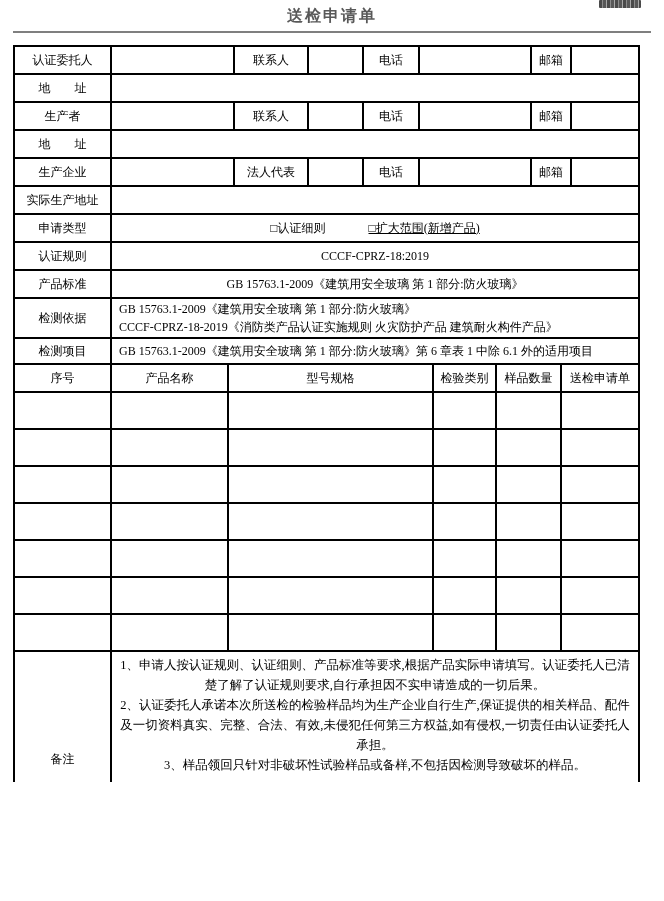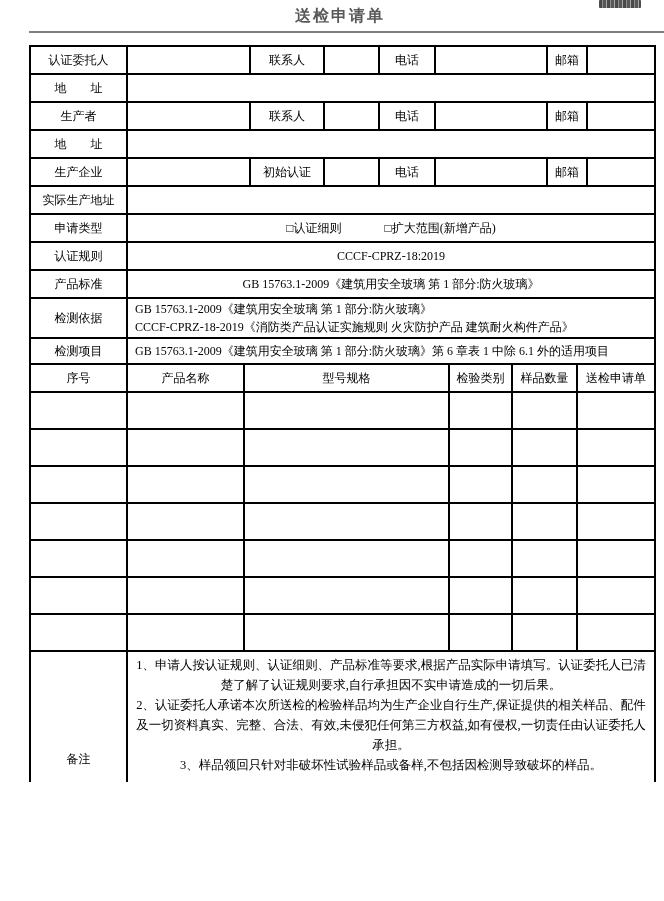--- a/index.html
+++ b/index.html
@@ -6,21 +6,20 @@
   html,body { background:#ffffff; }
   body {
     font-family:"Liberation Serif","DejaVu Serif",serif;
     color:#000;
   }
   .page {
     position:relative;
     width:664px; height:782px;
     background:#fff;
     overflow:hidden;
-    padding-left:16px;
   }
   .logo-frag {
     position:absolute; top:0; left:599px; width:42px; height:8px;
     background:repeating-linear-gradient(90deg,#2a2a2a 0 3px,#777 3px 4px,#3a3a3a 4px 7px,#999 7px 8px);
     opacity:.85; border-radius:1px;
   }
   .title {
     padding-top:6px;
     text-align:center;
     font-size:16px; font-weight:bold; letter-spacing:2px;
@@ -46,21 +45,21 @@
     overflow:hidden;
     padding:1px 2px;
   }
   td.left { text-align:left; padding-left:7px; padding-right:5px; }
   tr.h28 { height:28px; }
   tr.h39 { height:39px;margin-top:16px; }
   tr.h26 { height:26px; }
   tr.h37 { height:37px; }
   tr.h195 { height:195px; }
   .basis-line { display:block; text-align:left; line-height:18px; }
-  .apply-opts span + span { margin-left:40px; }
+  .apply-opts span + span { margin-left:40px;text-decoration:underline; }
   .remarks-cell { vertical-align:top; text-align:left; padding:3px 8px 4px 8px; }
   .remark-line { font-size:12.5px; line-height:20px; text-align:center; }
   .sig-line { margin-top:36px; text-align:center; padding-right:150px; font-size:13px; }
   .date-line { margin-top:16px; padding-right:14px; font-size:13px;text-decoration:underline; }
   .date-line span { display:inline-block; }
   .date-sep-y { margin-left:34px; }
   .date-sep-m { margin-left:37px; }
   .date-sep-d { margin-left:34px; }
 </style>
 </head>
@@ -109,21 +108,21 @@
       <td>邮箱</td>
       <td></td>
     </tr>
     <tr class="h28">
       <td>地　　址</td>
       <td colspan="7"></td>
     </tr>
     <tr class="h28">
       <td>生产企业</td>
       <td></td>
-      <td>初始认证</td>
+      <td>法人代表</td>
       <td></td>
       <td>电话</td>
       <td></td>
       <td>邮箱</td>
       <td></td>
     </tr>
     <tr class="h28">
       <td>实际生产地址</td>
       <td colspan="7"></td>
     </tr>

